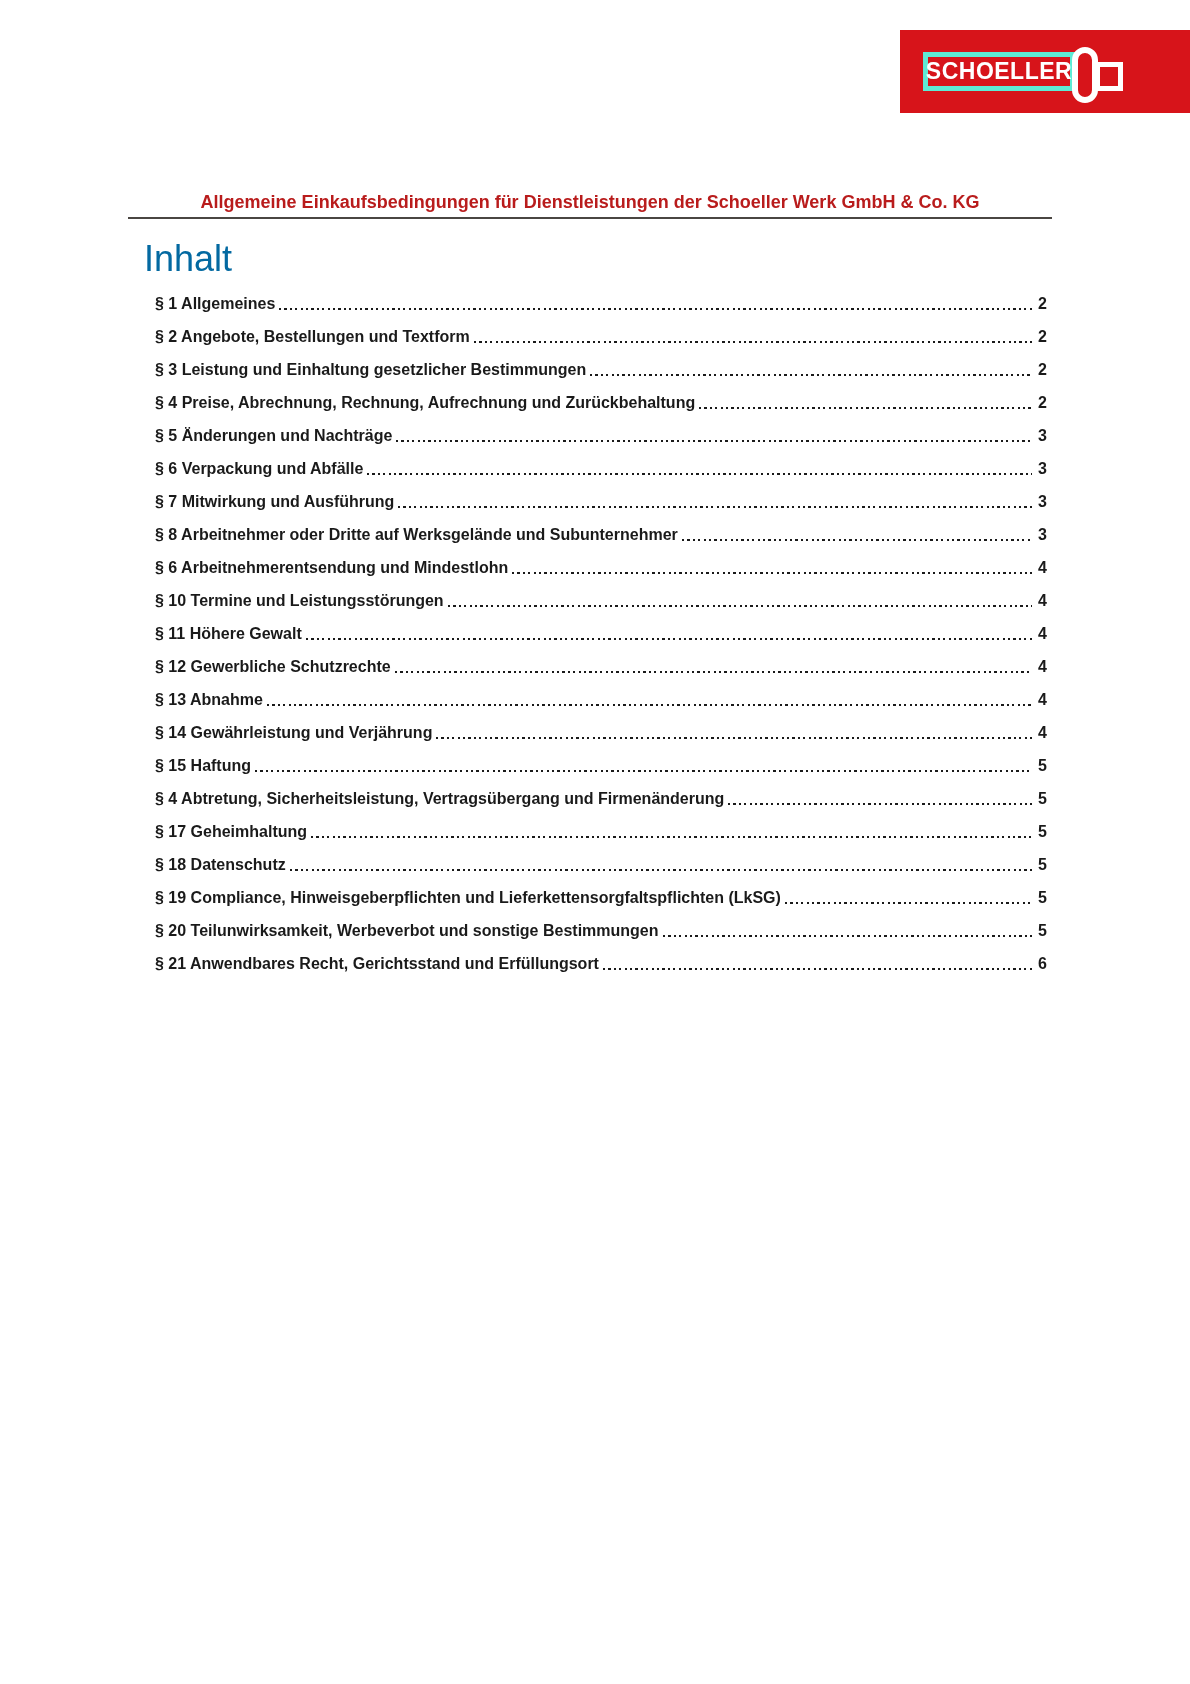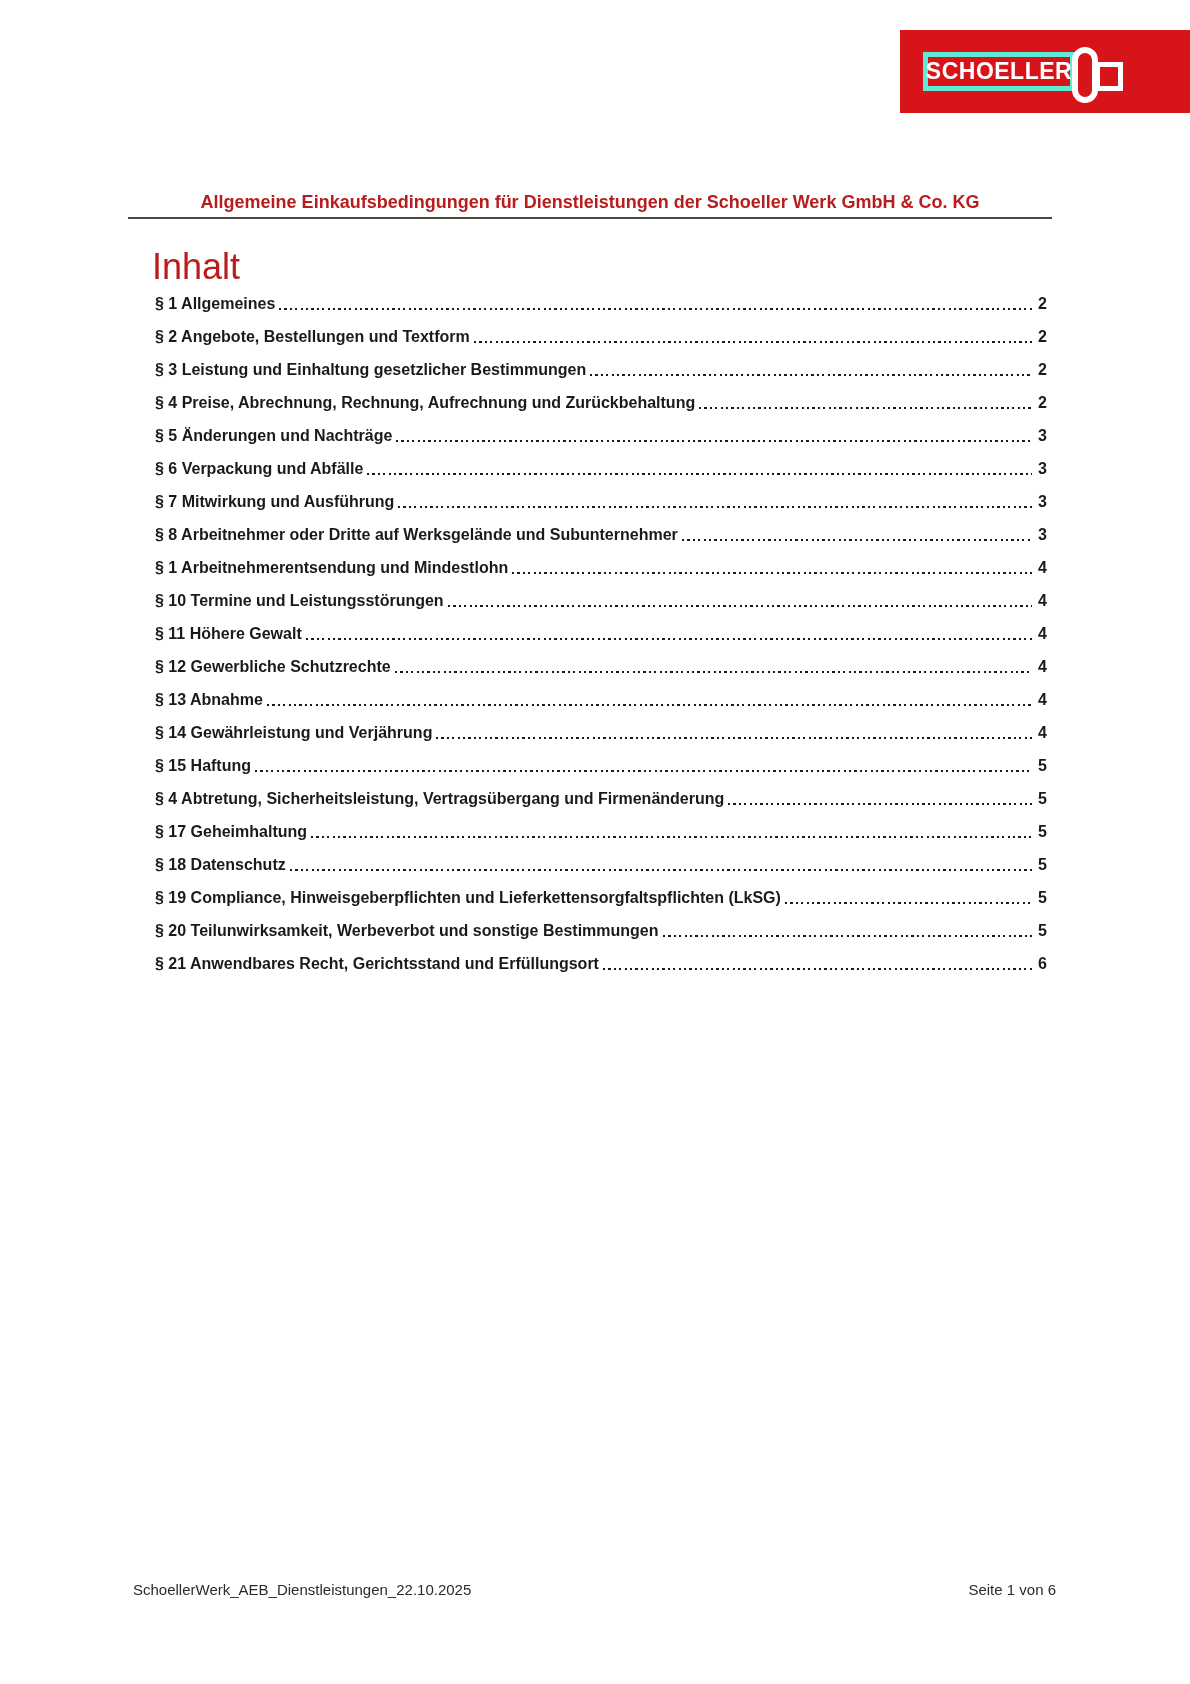--- a/index.html
+++ b/index.html
@@ -84,24 +84,24 @@
     margin-top: 3px;
     border-top: 2px solid #4a4642;
     height: 0;
   }
 
   
   .toc-heading {
     position: absolute;
     left: 144px;
     top: 238px;
-    margin: 8px;
+    margin: 0;
     font-size: 36px;
     font-weight: 400;
-    color: #b91c1c;
+    color: #0369a1;
     line-height: 1.15;
   }
 
   
   .toc {
     position: absolute;
     left: 155px;
     top: 287px;
     width: 892px;
   }
@@ -214,21 +214,21 @@
       <span class="toc-page">3</span>
     </div>
 
     <div class="toc-row">
       <span class="toc-label">§ 8 Arbeitnehmer oder Dritte auf Werksgelände und Subunternehmer</span>
       <span class="toc-dots"></span>
       <span class="toc-page">3</span>
     </div>
 
     <div class="toc-row">
-      <span class="toc-label">§ 1 Arbeitnehmerentsendung und Mindestlohn</span>
+      <span class="toc-label">§ 6 Arbeitnehmerentsendung und Mindestlohn</span>
       <span class="toc-dots"></span>
       <span class="toc-page">4</span>
     </div>
 
     <div class="toc-row">
       <span class="toc-label">§ 10 Termine und Leistungsstörungen</span>
       <span class="toc-dots"></span>
       <span class="toc-page">4</span>
     </div>
 
@@ -292,18 +292,14 @@
       <span class="toc-page">5</span>
     </div>
 
     <div class="toc-row">
       <span class="toc-label">§ 21 Anwendbares Recht, Gerichtsstand und Erfüllungsort</span>
       <span class="toc-dots"></span>
       <span class="toc-page">6</span>
     </div>
   </div>
 
-  <div class="footer">
-    <span>SchoellerWerk_AEB_Dienstleistungen_22.10.2025</span>
-    <span>Seite 1 von 6</span>
-  </div>
 
 </div>
 
 </body></html>

